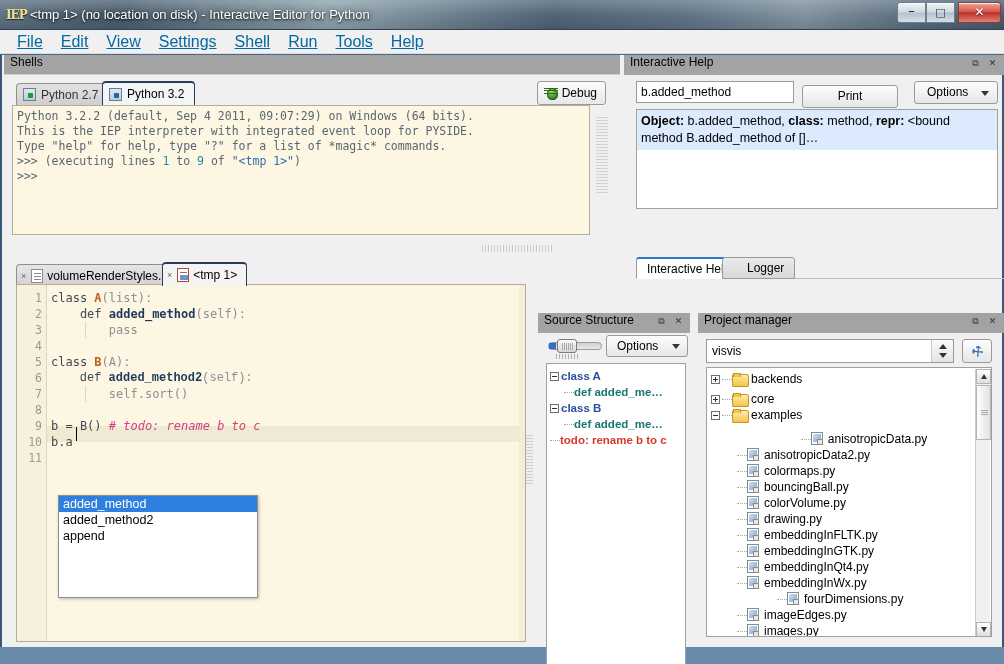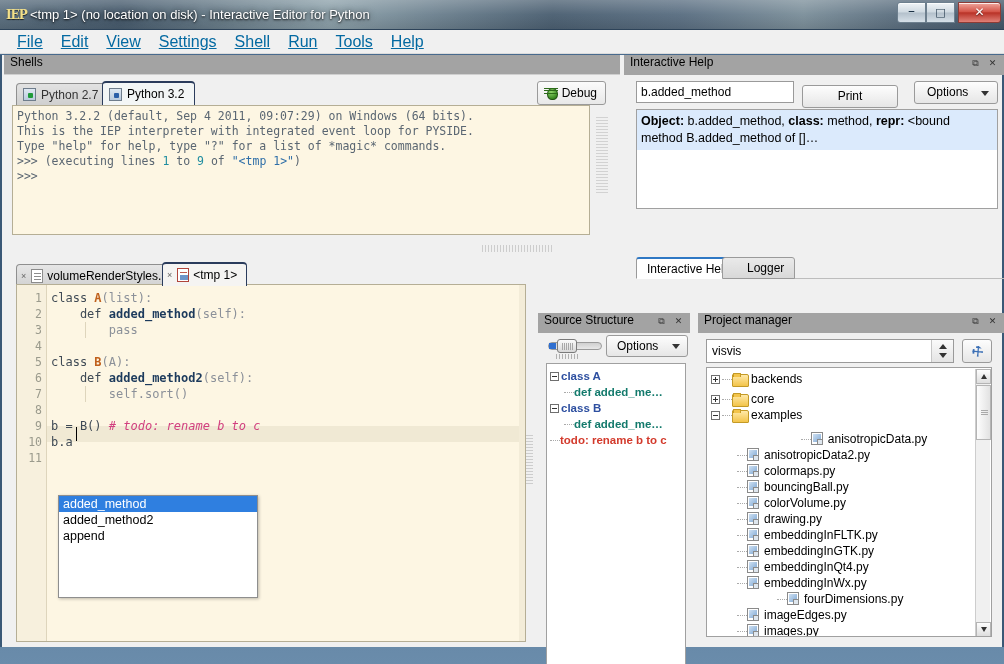--- a/index.html
+++ b/index.html
@@ -572,21 +572,21 @@
         <div id="curline-hl" style="top:141px;"></div>
         <div id="edge-marker"></div>
         <div class="indent-guide" style="left:68px; top:37px; height:16px;"></div>
         <div class="indent-guide" style="left:68px; top:101px; height:16px;"></div>
         <div id="code-lines">
             <div class="cl" style="top: 5px;"><span class="kw">class </span><span class="cls">A</span><span class="dim">(list):</span></div>
             <div class="cl" style="top: 21px;"><span class="kw">    def </span><span class="fn">added_method</span><span class="dim">(self):</span></div>
             <div class="cl" style="top: 37px;"><span class="dim">        pass</span></div>
             <div class="cl" style="top: 53px;"></div>
             <div class="cl" style="top: 69px;"><span class="kw">class </span><span class="cls">B</span><span class="dim">(A):</span></div>
-            <div class="cl" style="top: 85px;"><span class="kw">    def </span><span class="fn">added_method2</span><span class="dim">(self):</span></div>
+            <div class="cl" style="top: 85px; font-family: Liberation Mono, monospace;"><span class="kw">    def </span><span class="fn">added_method2</span><span class="dim">(self):</span></div>
             <div class="cl" style="top: 101px;"><span class="dim">        self.sort()</span></div>
             <div class="cl" style="top: 117px;"></div>
             <div class="cl" style="top: 133px;"><span class="kw">b = B() </span><span class="cmt"># todo: rename b to c</span></div>
             <div class="cl" style="top: 149px;"><span class="kw">b.a</span></div>
             <div class="cl" style="top: 165px;"></div>
           </div>
         <div id="caret" style="left:59px; top:142px;"></div>
       </div>
     </div>
 

